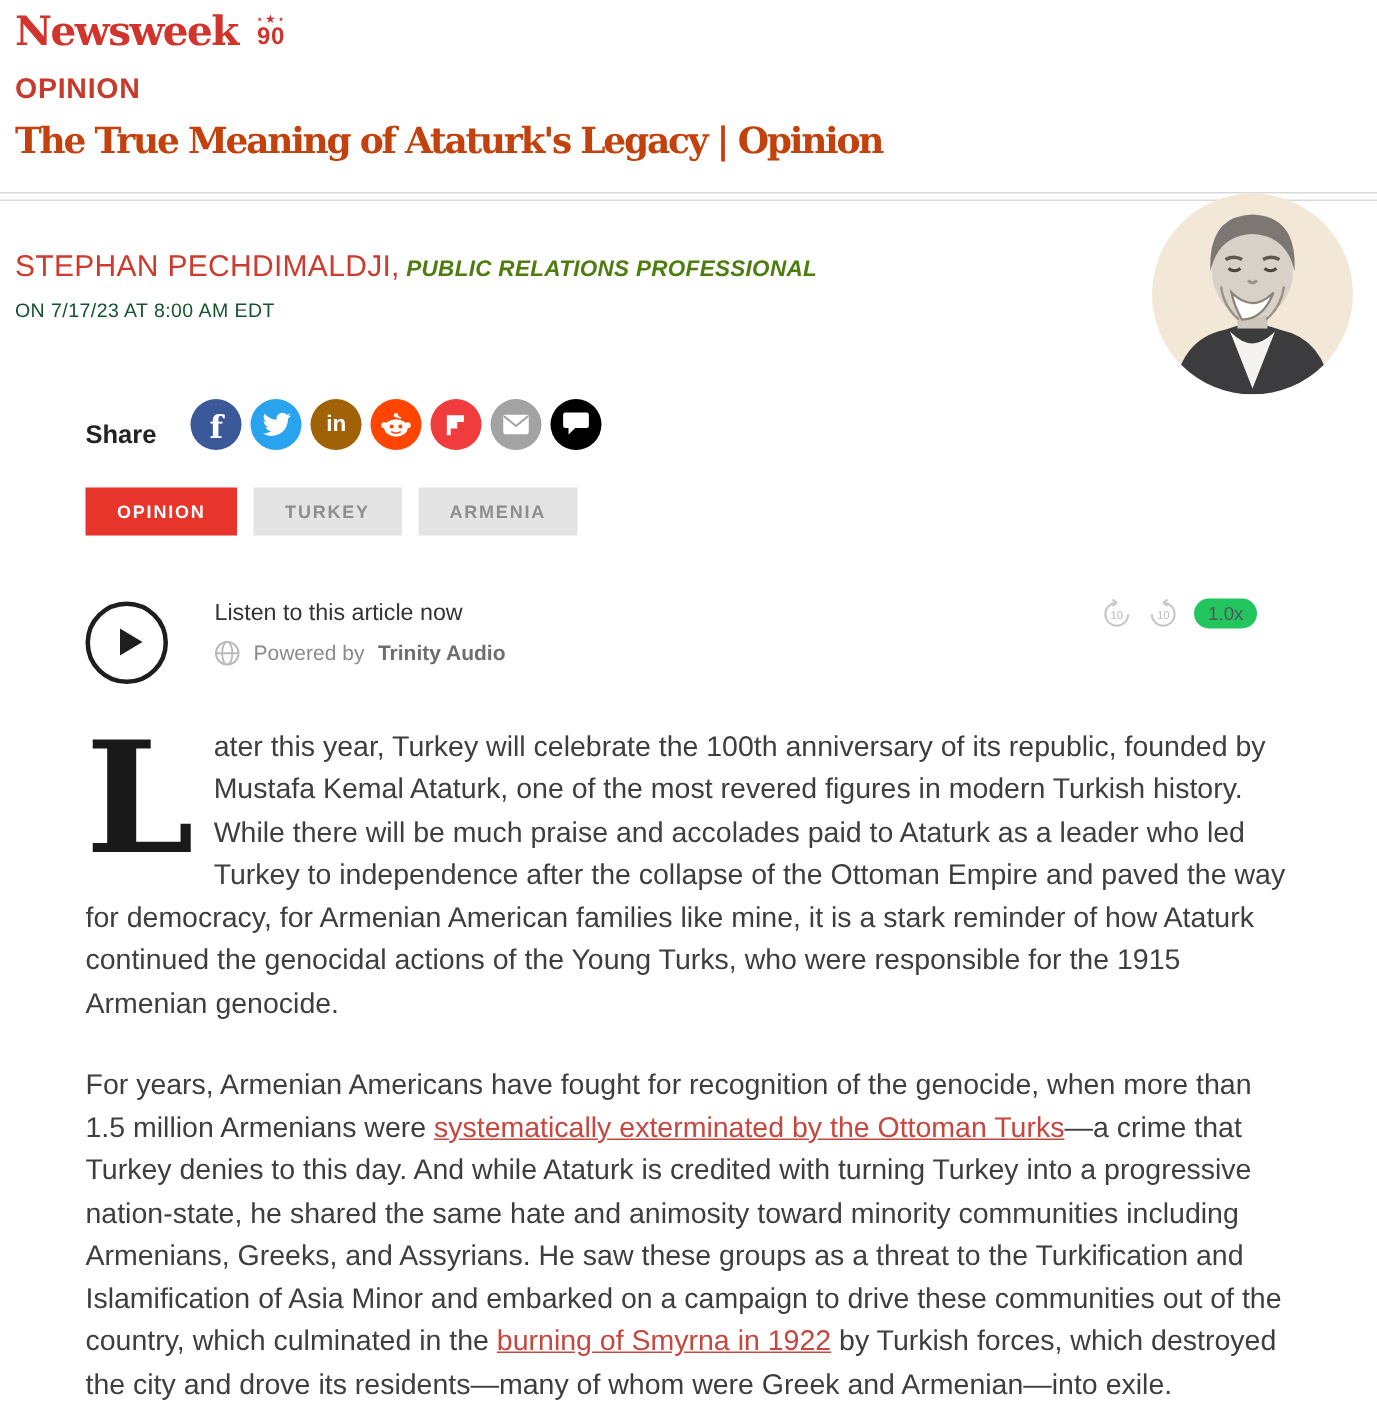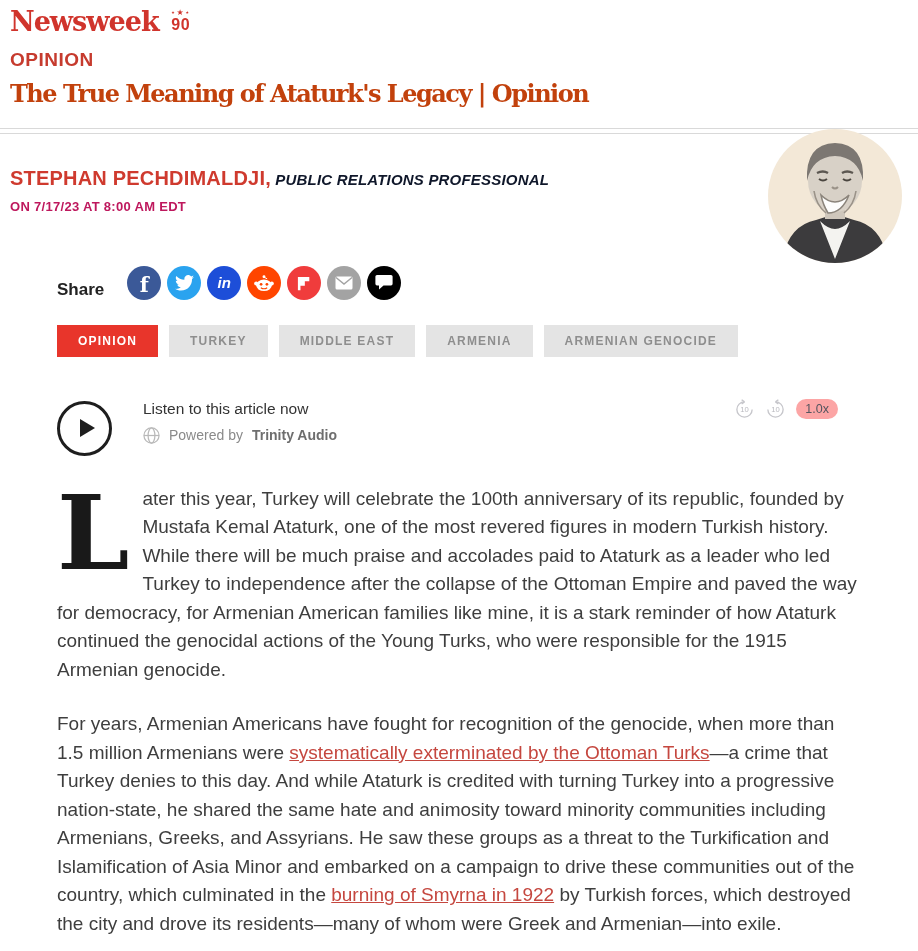--- a/index.html
+++ b/index.html
@@ -14,23 +14,23 @@
   .badge90 .stars { font-size:8px; line-height:7px; letter-spacing:1px; }
   .badge90 .num { font-weight:700; font-size:16px; line-height:17px; letter-spacing:.5px; }
   .kicker { margin-top:13px; font-weight:700; font-size:19px; color:#c63b2e; letter-spacing:.5px; cursor:pointer; }
   .headline { margin-top:9px; font-family:"DejaVu Serif", serif; font-weight:700; font-size:24px; line-height:1.15; color:#c2410c; letter-spacing:-1.5px; white-space:nowrap; }
   .rules { margin:20px -10px 0 -10px; border-top:1px solid #d9d9d9; height:6px; border-bottom:1px solid #d9d9d9; }
   .avatar { position:absolute; top:129px; right:16px; width:134px; height:134px; z-index:2; cursor:pointer; }
 
   
   .byline { padding:0 10px; }
   .author-row { margin-top:33px; }
-  .author { font-weight:700; font-size:20px; color:#cf3a2e; letter-spacing:.2px; cursor:pointer; }
-  .role { font-weight:700; font-style:italic; font-size:15px; color:#0f172a; letter-spacing:.2px; }
-  .date { margin-top:9px; font-size:13px; color:#be185d; letter-spacing:.3px;font-weight:bold; }
+  .author { font-weight:400; font-size:20px; color:#cf3a2e; letter-spacing:.2px; cursor:pointer; }
+  .role { font-weight:700; font-style:italic; font-size:15px; color:#4d7c0f; letter-spacing:.2px; }
+  .date { margin-top:9px; font-size:13px; color:#14532d; letter-spacing:.3px; }
 
   
   .content { margin:0 56px 0 57px; }
 
   
   .share { display:flex; align-items:flex-end; margin-top:52px; }
   .share-label { font-weight:700; font-size:17px; color:#222; margin-right:23px; }
   .sbtn { width:34px; height:34px; border-radius:50%; margin-right:6px; display:flex; align-items:center; justify-content:center; cursor:pointer; flex:none; }
   .sbtn svg { display:block; }
   .fb-f { color:#fff; font-family:"DejaVu Serif", serif; font-weight:700; font-size:21px; line-height:1; margin-top:3px; }
@@ -43,21 +43,21 @@
 
   
   .audio { margin-top:38px; margin-right:24px; display:flex; gap:31px; }
   .playbtn { width:55px; height:55px; border:3px solid #1e1e1e; border-radius:50%; flex:none; display:flex; align-items:center; justify-content:center; margin-top:6px; cursor:pointer; background:#fff; }
   .play-tri { width:0; height:0; border-left:15px solid #1e1e1e; border-top:9px solid transparent; border-bottom:9px solid transparent; margin-left:5px; }
   .audio-main { flex:1; padding-top:4px; }
   .arow1 { display:flex; align-items:center; }
   .atitle { font-size:15.5px; color:#333; }
   .acontrols { margin-left:auto; display:flex; align-items:center; gap:10px; }
   .skipbtn { cursor:pointer; line-height:0; }
-  .speed { background:#fca5a5; border-radius:11px; padding:3px 9px; font-size:12.5px; color:#55555f; cursor:pointer; }
+  .speed { background:#22c55e; border-radius:11px; padding:3px 9px; font-size:12.5px; color:#55555f; cursor:pointer; }
   .arow2 { margin-top:7px; display:flex; align-items:center; gap:9px; font-size:14px; color:#8a8a8a; }
   .arow2 .brand { font-weight:700; color:#6e6e6e; }
   .arow3 { margin-top:15px; display:flex; align-items:center; font-size:14px; color:#2f2f2f; }
   .track { flex:1; height:5px; background:#e9e9e9; border-radius:3px; margin:0 18px; cursor:pointer; }
 
   
   .article { margin-top:29px; font-size:19px; line-height:28.5px; color:#3e3e3e; }
   .article p { margin:0 0 26px 0; }
   .dropcap { float:left; font-family:"DejaVu Serif", serif; font-weight:700; font-size:103px; line-height:84px; color:#191919; margin:6px 13px 2px 0; }
   a.article-link { color:#c5473f; text-decoration:underline; cursor:pointer; }
@@ -118,21 +118,21 @@
       <div class="sbtn" style="background: rgb(59, 89, 152);">
         <span class="fb-f">f</span>
       </div>
 
       <div class="sbtn" style="background: rgb(42, 163, 239);">
         <svg width="19" height="16" viewBox="0 0 24 20">
           <path fill="#fff" d="M24 2.4c-.9.4-1.8.7-2.8.8 1-.6 1.8-1.6 2.2-2.7-1 .6-2 1-3.1 1.2C19.4.7 18.1 0 16.7 0c-2.7 0-4.9 2.2-4.9 4.9 0 .4 0 .8.1 1.1C7.8 5.8 4.2 3.9 1.7 1c-.4.7-.7 1.6-.7 2.5 0 1.7.9 3.2 2.2 4.1-.8 0-1.6-.2-2.2-.6v.1c0 2.4 1.7 4.4 3.9 4.8-.4.1-.8.2-1.3.2-.3 0-.6 0-.9-.1.6 2 2.4 3.4 4.6 3.4-1.7 1.3-3.8 2.1-6.1 2.1-.4 0-.8 0-1.2-.1 2.2 1.4 4.8 2.2 7.5 2.2 9.1 0 14-7.5 14-14v-.6c1-.7 1.8-1.6 2.5-2.6z"></path>
         </svg>
       </div>
 
-      <div class="sbtn" style="background: #1d4ed8; font-style: italic;">
+      <div class="sbtn" style="background: #a16207;">
         <span class="li-in">in</span>
       </div>
 
       <div class="sbtn" style="background: rgb(255, 69, 0);">
         <svg width="22" height="20" viewBox="0 0 24 22">
           <circle cx="12" cy="4.2" r="1.6" fill="#fff"></circle>
           <path d="M12 4.6 L15.5 6.4" stroke="#fff" stroke-width="1.1" fill="none"></path>
           <circle cx="3.4" cy="11.5" r="2.2" fill="#fff"></circle>
           <circle cx="20.6" cy="11.5" r="2.2" fill="#fff"></circle>
           <ellipse cx="12" cy="13.5" rx="8.6" ry="6.4" fill="#fff"></ellipse>
@@ -158,23 +158,21 @@
       <div class="sbtn" style="background: rgb(0, 0, 0);">
         <svg width="18" height="17" viewBox="0 0 18 17">
           <path fill="#fff" d="M2 1h14a1.6 1.6 0 0 1 1.6 1.6v7.2a1.6 1.6 0 0 1-1.6 1.6H8.5L4 15.6V11.4H2A1.6 1.6 0 0 1 .4 9.8V2.6A1.6 1.6 0 0 1 2 1z"></path>
         </svg>
       </div>
     </div>
 
     <div class="tags">
       <div class="tag active" style="background: rgb(232, 53, 43);">OPINION</div>
       <div class="tag">TURKEY</div>
-      <div class="tag">MIDDLE EAST</div>
       <div class="tag">ARMENIA</div>
-      <div class="tag">ARMENIAN GENOCIDE</div>
     </div>
 
     <div class="audio">
       <div class="playbtn">
         <div class="play-tri"></div>
       </div>
       <div class="audio-main">
         <div class="arow1">
           <span class="atitle">Listen to this article now</span>
           <div class="acontrols">

